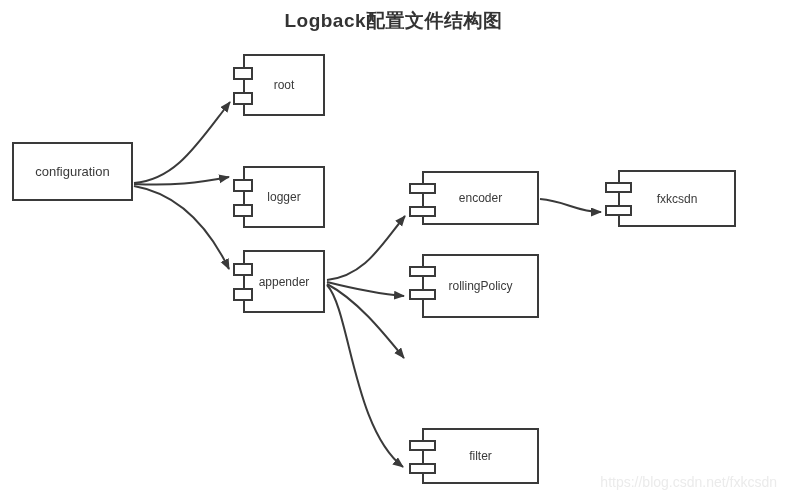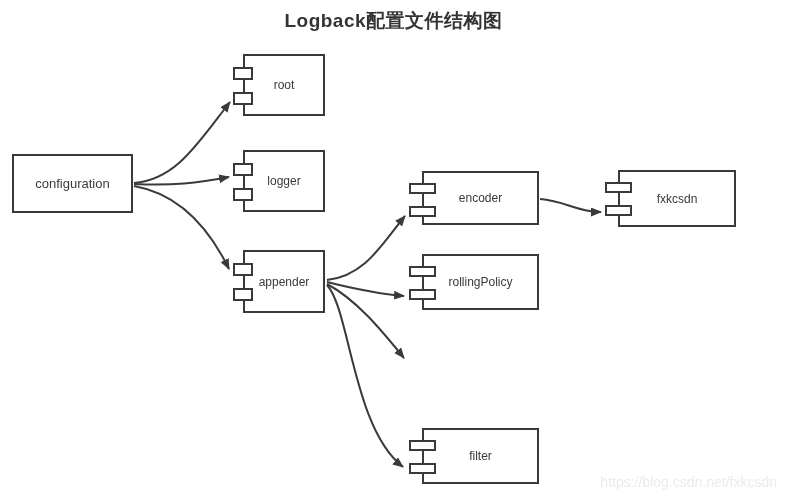--- a/index.html
+++ b/index.html
@@ -20,29 +20,29 @@
     position:absolute;
     border:2px solid #3a3a3a;
     background:#ffffff;
     display:flex;align-items:center;justify-content:center;
     box-sizing:border-box;
   }
   .node .label{
     font-size:12px;font-weight:normal;color:#3a3a3a;
     white-space:nowrap;
   }
-  #n-configuration{left:12px;top:154px;width:121px;height:59px;}
+  #n-configuration{left:12px;top:142px;width:121px;height:59px;}
   #n-configuration .label{font-size:13px;}
   
   #n-root{left:243px;top:54px;width:82px;height:62px;}
-  #n-logger{left:243px;top:150px;width:82px;height:62px;}
+  #n-logger{left:243px;top:166px;width:82px;height:62px;}
   #n-appender{left:243px;top:250px;width:82px;height:63px;}
   
   #n-encoder{left:422px;top:171px;width:117px;height:54px;}
-  #n-rollingPolicy{left:422px;top:254px;width:117px;height:56px;}
+  #n-rollingPolicy{left:422px;top:254px;width:117px;height:64px;}
   #n-triggeringPolicy{left:422px;top:340px;width:117px;height:57px;}
   #n-filter{left:422px;top:428px;width:117px;height:56px;}
   #n-layout{left:618px;top:170px;width:118px;height:57px;}
   .tab{
     position:absolute;
     border:2px solid #3a3a3a;
     background:#ffffff;
     box-sizing:content-box;
   }
   

